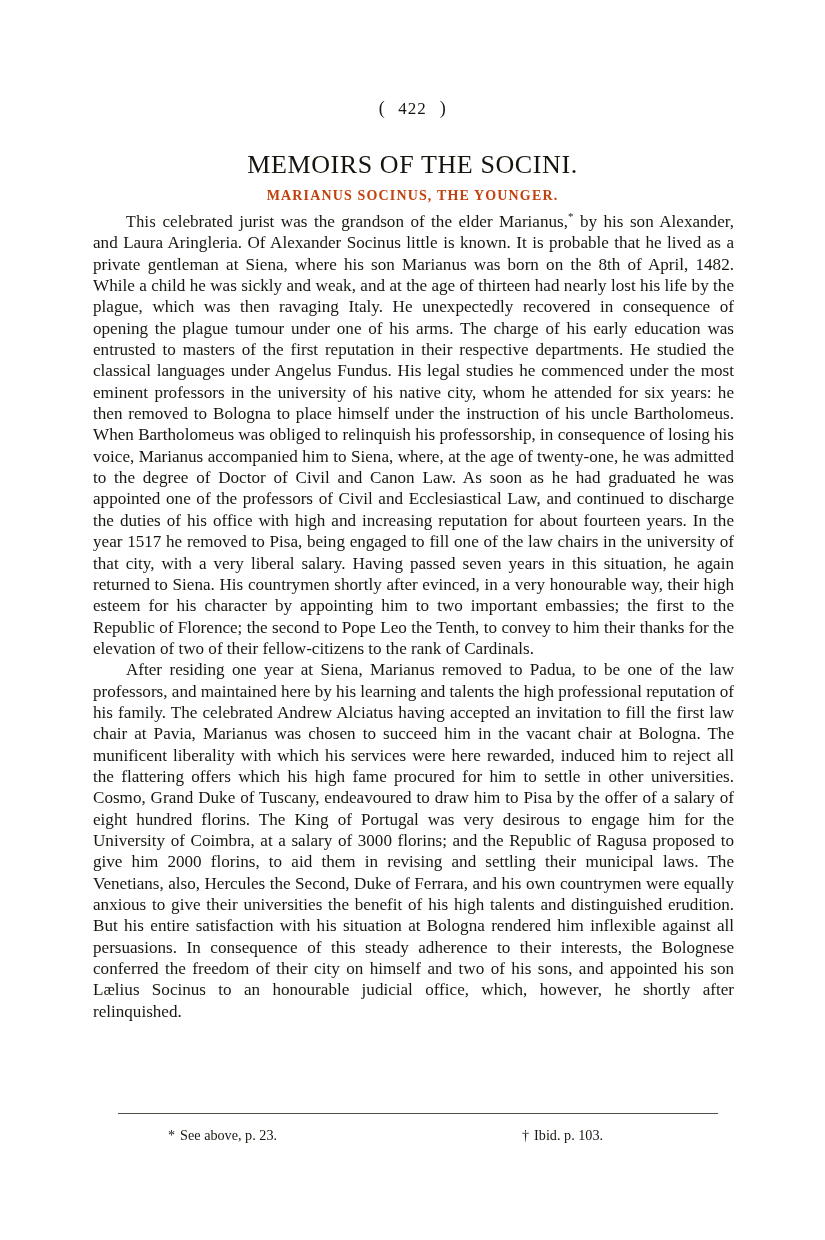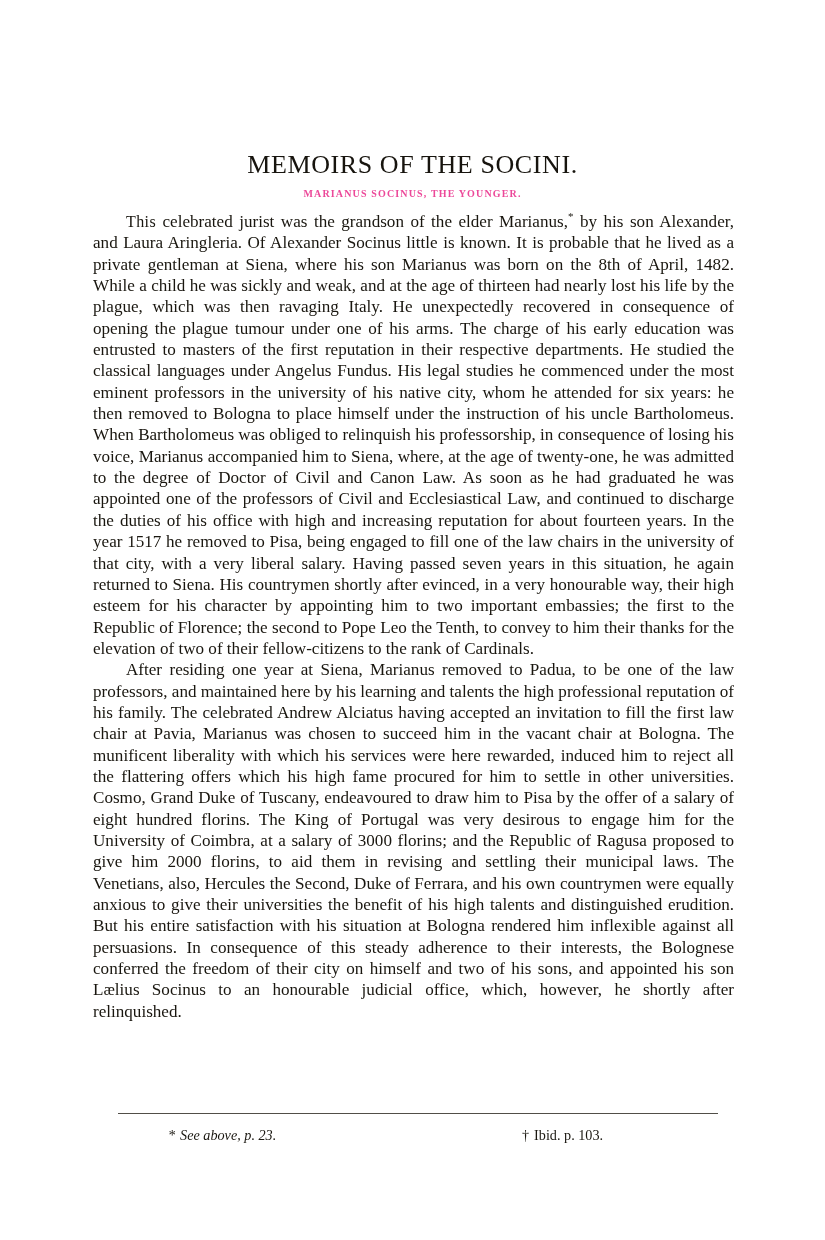--- a/index.html
+++ b/index.html
@@ -42,24 +42,24 @@
     font-size: 26px;
     letter-spacing: 0.6px;
     color: #17140e;
   }
   .article-subtitle {
     position: absolute;
     top: 188px;
     left: 0;
     width: 825px;
     text-align: center;
-    font-size: 10px;
+    font-size: 14px;
     font-weight: bold;
     letter-spacing: 1.15px;
-    color: #ec4899;
+    color: #c2410c;
   }
   .body-text {
     position: absolute;
     top: 211px;
     left: 93px;
     width: 641px;
     font-size: 17.1px;
     line-height: 21.35px;
     text-align: justify;
     text-justify: inter-word;
@@ -95,31 +95,34 @@
     left: 118px;
     width: 600px;
     height: 26px;
     font-size: 14.2px;
     color: #19160f;
   }
   .footnote {
     position: absolute;
     white-space: nowrap;
   }
-  .footnote-1 { left: 50px; font-style: italic; }
+  .footnote-1 { left: 50px; }
   .footnote-2 { left: 404px; }
   .fn-sym {
     margin-right: 5px;
   }
 </style>
 </head>
 <body>
 
 <div class="page">
 
+  <div class="page-number">
+    <span class="paren">(</span><span class="num">422</span><span class="paren">)</span>
+  </div>
 
   <div class="article-title">MEMOIRS OF THE SOCINI.</div>
 
   <div class="article-subtitle">MARIANUS SOCINUS, THE YOUNGER.</div>
 
   <div class="body-text">
     <p><span class="smallcaps-lead">This</span><span> celebrated jurist was the grandson of the elder Marianus,</span><sup class="fnmark">*</sup><span> by his son Alexander, and Laura Aringleria. Of Alexander Socinus little is known. It is probable that he lived as a private gentleman at Siena, where his son Marianus was born on the 8th of April, 1482. While a child he was sickly and weak, and at the age of thirteen had nearly lost his life by the plague, which was then ravaging Italy. He unexpectedly recovered in consequence of opening the plague tumour under one of his arms. The charge of his early education was entrusted to masters of the first reputation in their respective departments. He studied the classical languages under Angelus Fundus. His legal studies he commenced under the most eminent professors in the university of his native city, whom he attended for six years: he then removed to Bologna to place himself under the instruction of his uncle Bartholomeus. When Bartholomeus was obliged to relinquish his professorship, in consequence of losing his voice, Marianus accompanied him to Siena, where, at the age of twenty-one, he was admitted to the degree of Doctor of Civil and Canon Law. As soon as he had graduated he was appointed one of the professors of Civil and Ecclesiastical Law, and continued to discharge the duties of his office with high and increasing reputation for about fourteen years. In the year 1517 he removed to Pisa, being engaged to fill one of the law chairs in the university of that city, with a very liberal salary. Having passed seven years in this situation, he again returned to Siena. His countrymen shortly after evinced, in a very honourable way, their high esteem for his character by appointing him to two important embassies; the first to the Republic of Florence; the second to Pope Leo the Tenth, to convey to him their thanks for the elevation of two of their fellow-citizens to the rank of Cardinals.</span></p>
     <p>After residing one year at Siena, Marianus removed to Padua, to be one of the law professors, and maintained here by his learning and talents the high professional reputation of his family. The celebrated Andrew Alciatus having accepted an invitation to fill the first law chair at Pavia, Marianus was chosen to succeed him in the vacant chair at Bologna. The munificent liberality with which his services were here rewarded, induced him to reject all the flattering offers which his high fame procured for him to settle in other universities. Cosmo, Grand Duke of Tuscany, endeavoured to draw him to Pisa by the offer of a salary of eight hundred florins. The King of Portugal was very desirous to engage him for the University of Coimbra, at a salary of 3000 florins; and the Republic of Ragusa proposed to give him 2000 florins, to aid them in revising and settling their municipal laws. The Venetians, also, Hercules the Second, Duke of Ferrara, and his own countrymen were equally anxious to give their universities the benefit of his high talents and distinguished erudition. But his entire satisfaction with his situation at Bologna rendered him inflexible against all persuasions. In consequence of this steady adherence to their interests, the Bolognese conferred the freedom of their city on himself and two of his sons, and appointed his son Lælius Socinus to an honourable judicial office, which, however, he shortly after relinquished.</p>
   </div>
 

